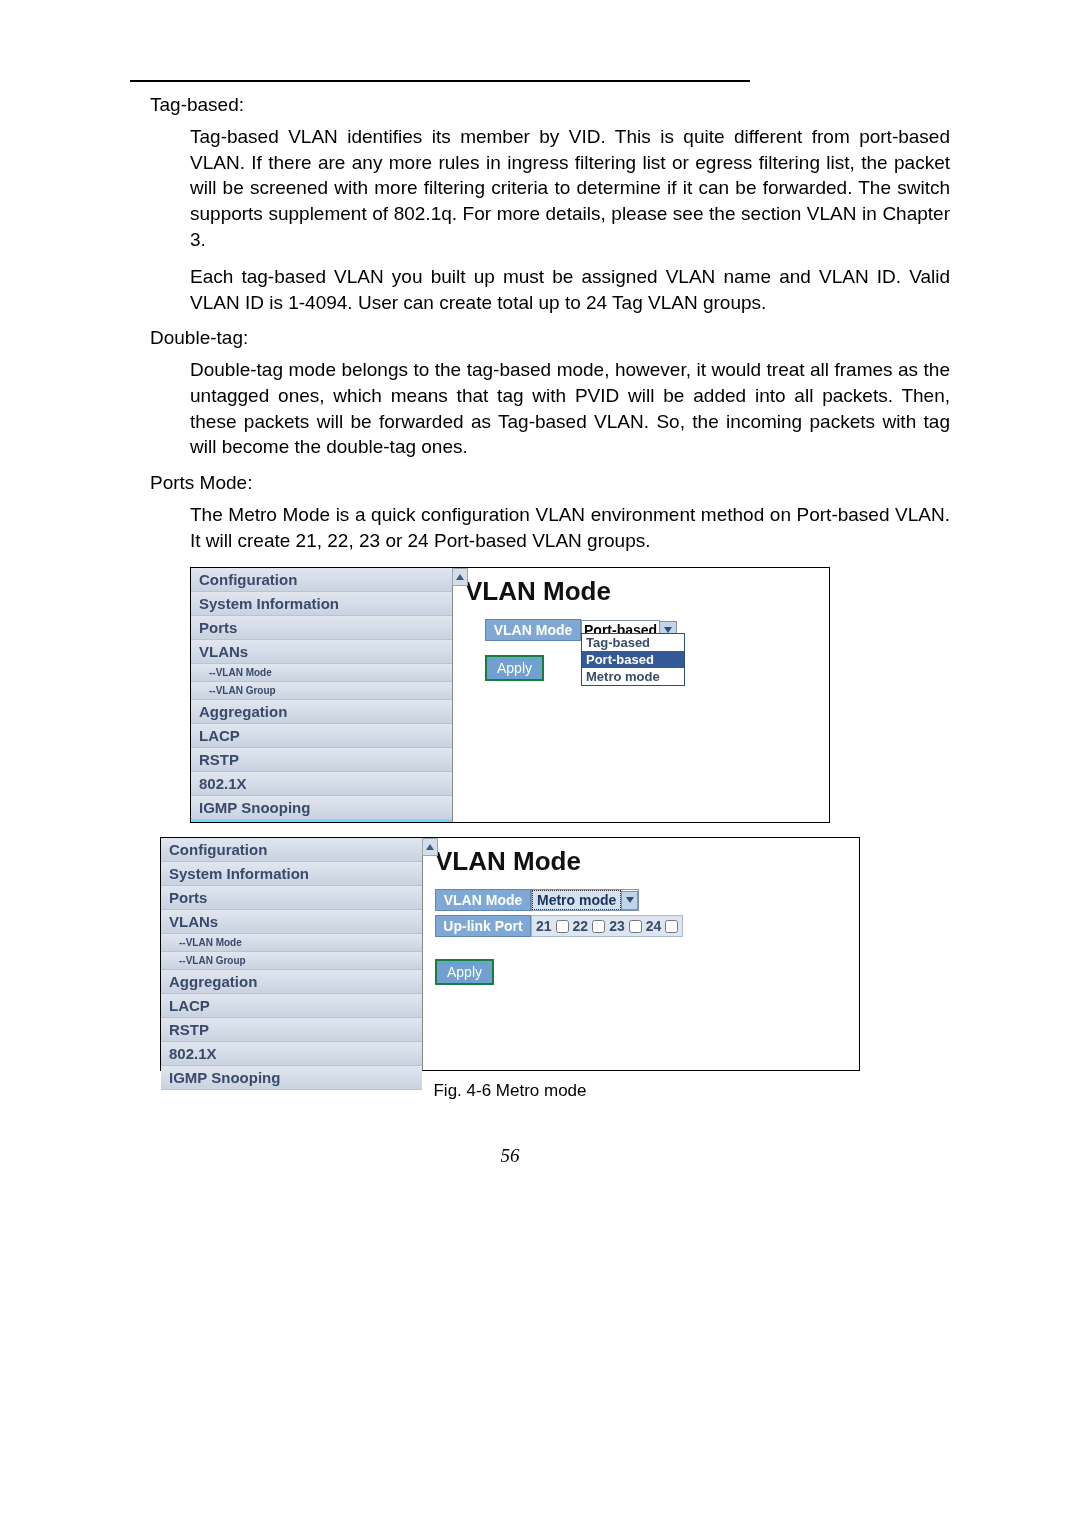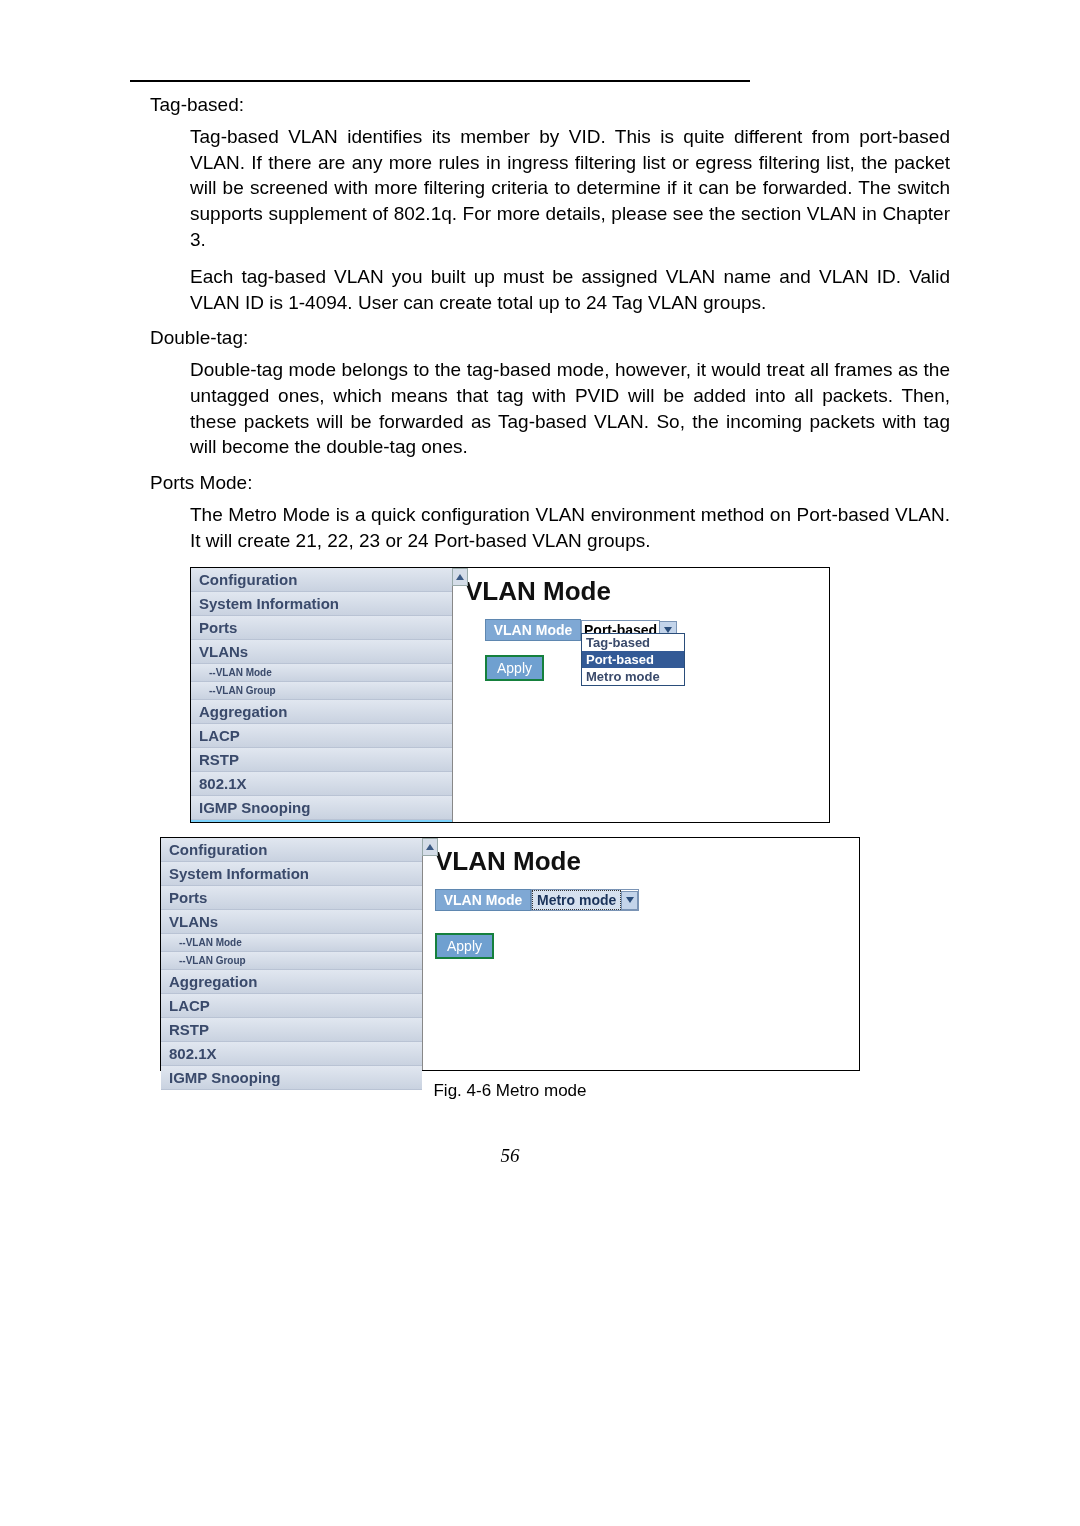--- a/index.html
+++ b/index.html
@@ -117,19 +117,32 @@
         <span class="lbl">VLAN Mode</span>
         <span style="display:inline-flex;align-items:center;border:1px solid #7a94b5;">
           <span class="sel2">Metro mode</span>
             <span class="drop-chev" style="border-left:1px solid #7a94b5;">
               <svg width="8" height="6" viewBox="0 0 8 6">
                 <polygon points="0,0 8,0 4,6" fill="#2a4d7a"></polygon>
               </svg>
             </span>
         </span>
       </div>
+      <div class="form-row">
+        <span class="lbl">Up-link Port</span>
+        <span class="chk-cell">
+          <span>21</span>
+            <input type="checkbox" class="chk" style="">
+          <span>22</span>
+            <input type="checkbox" class="chk" style="">
+          <span>23</span>
+            <input type="checkbox" class="chk" style="">
+          <span>24</span>
+            <input type="checkbox" class="chk" style="">
+        </span>
+      </div>
       <span class="apply-btn b2">Apply</span>
     </div>
   </div>
   <div class="figcap">Fig. 4-6 Metro mode</div>
 
   <div class="pagenum">56</div>
 </div>
 
 </body></html>

